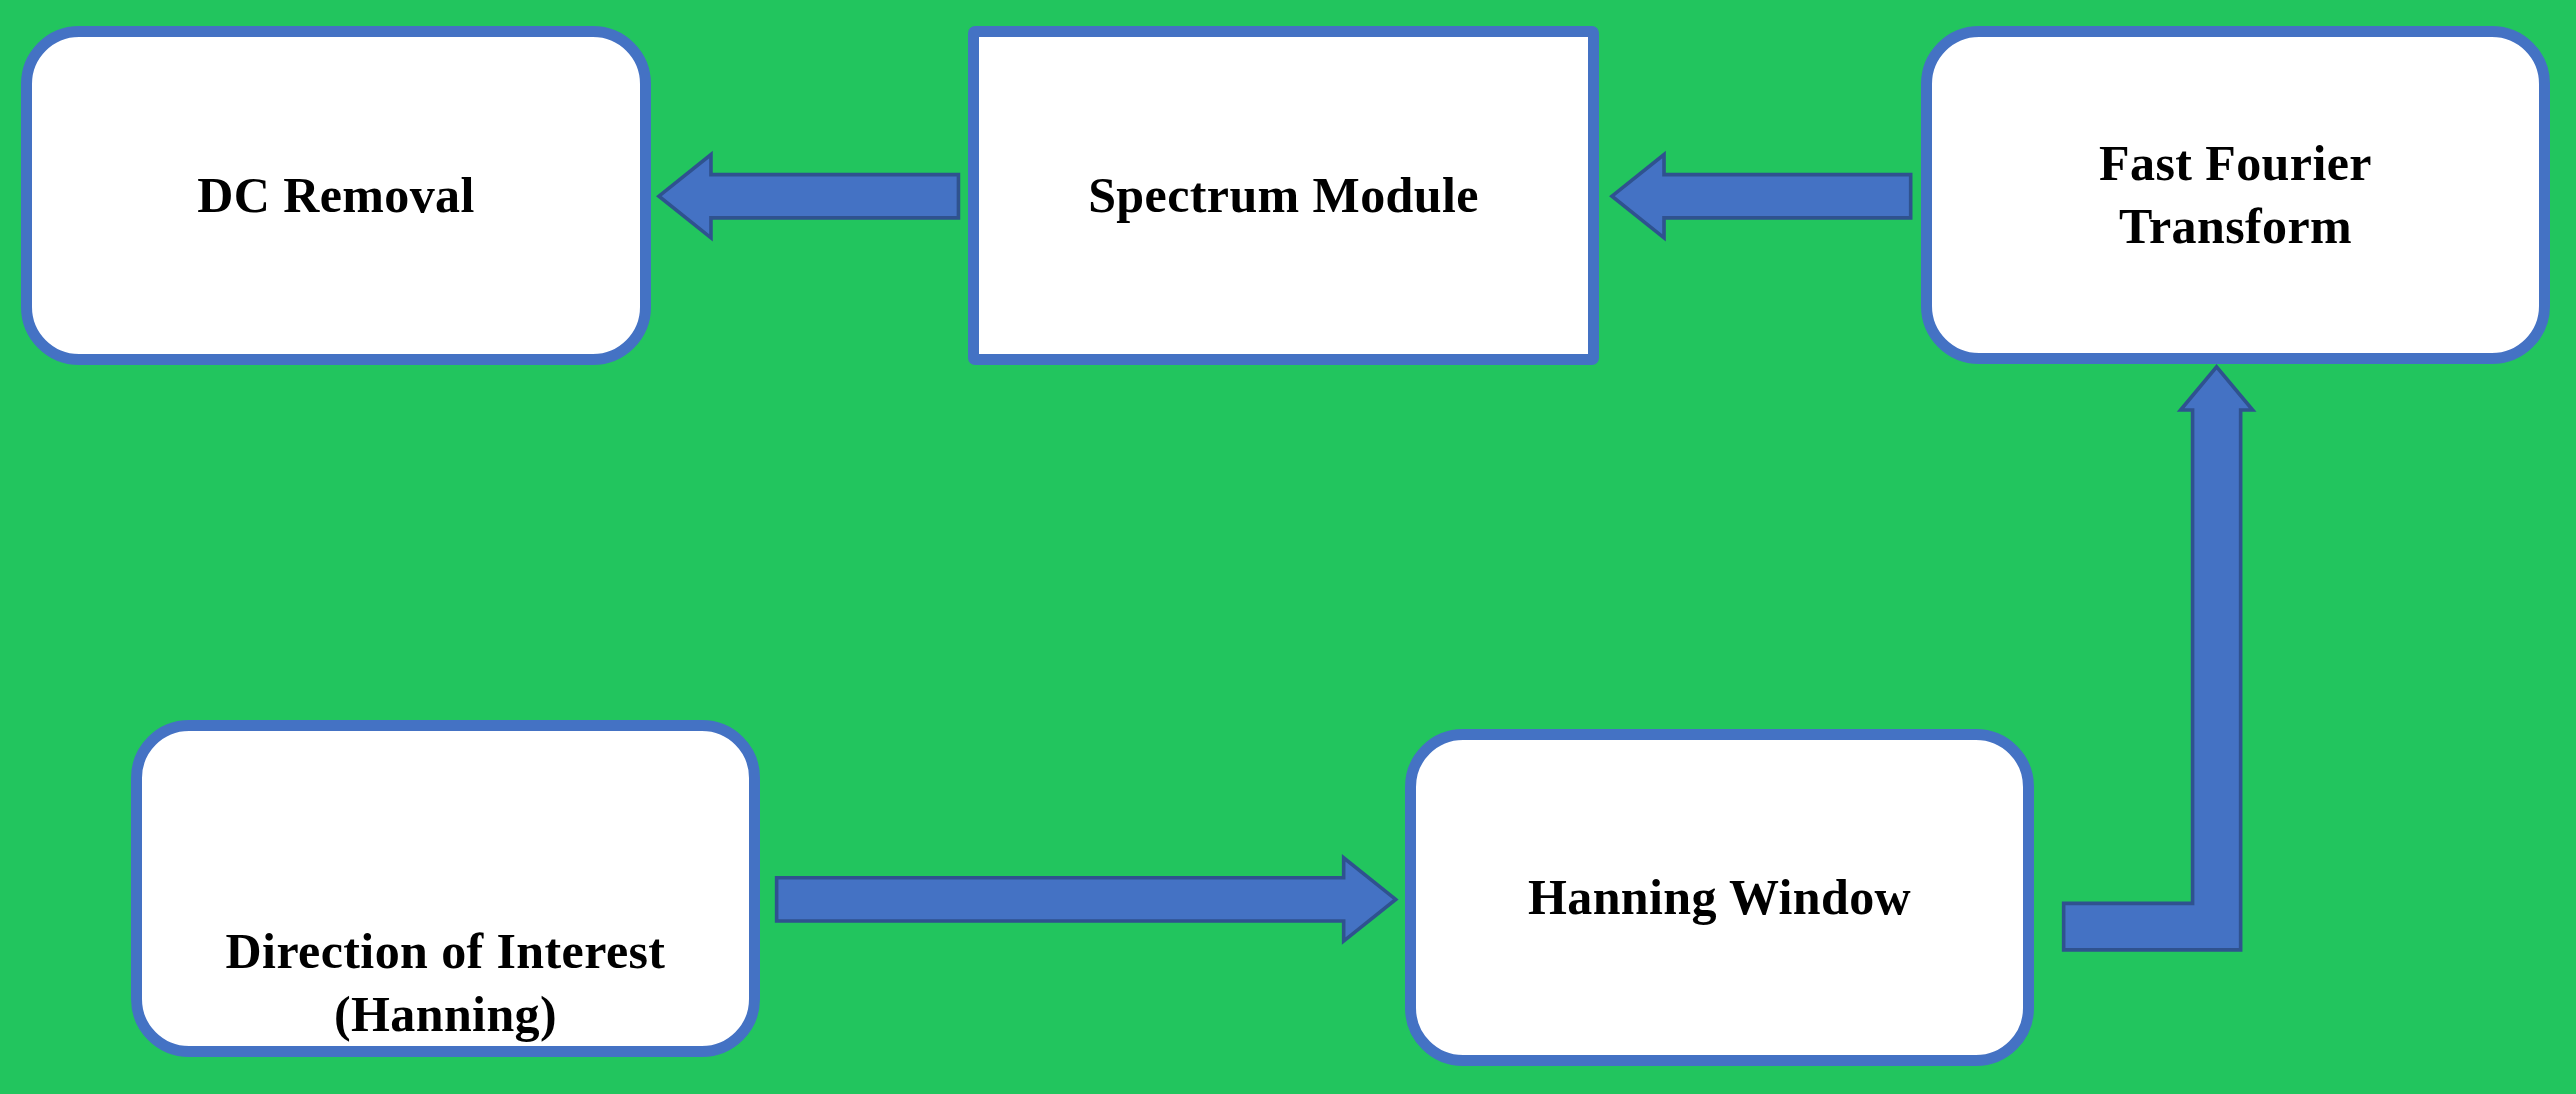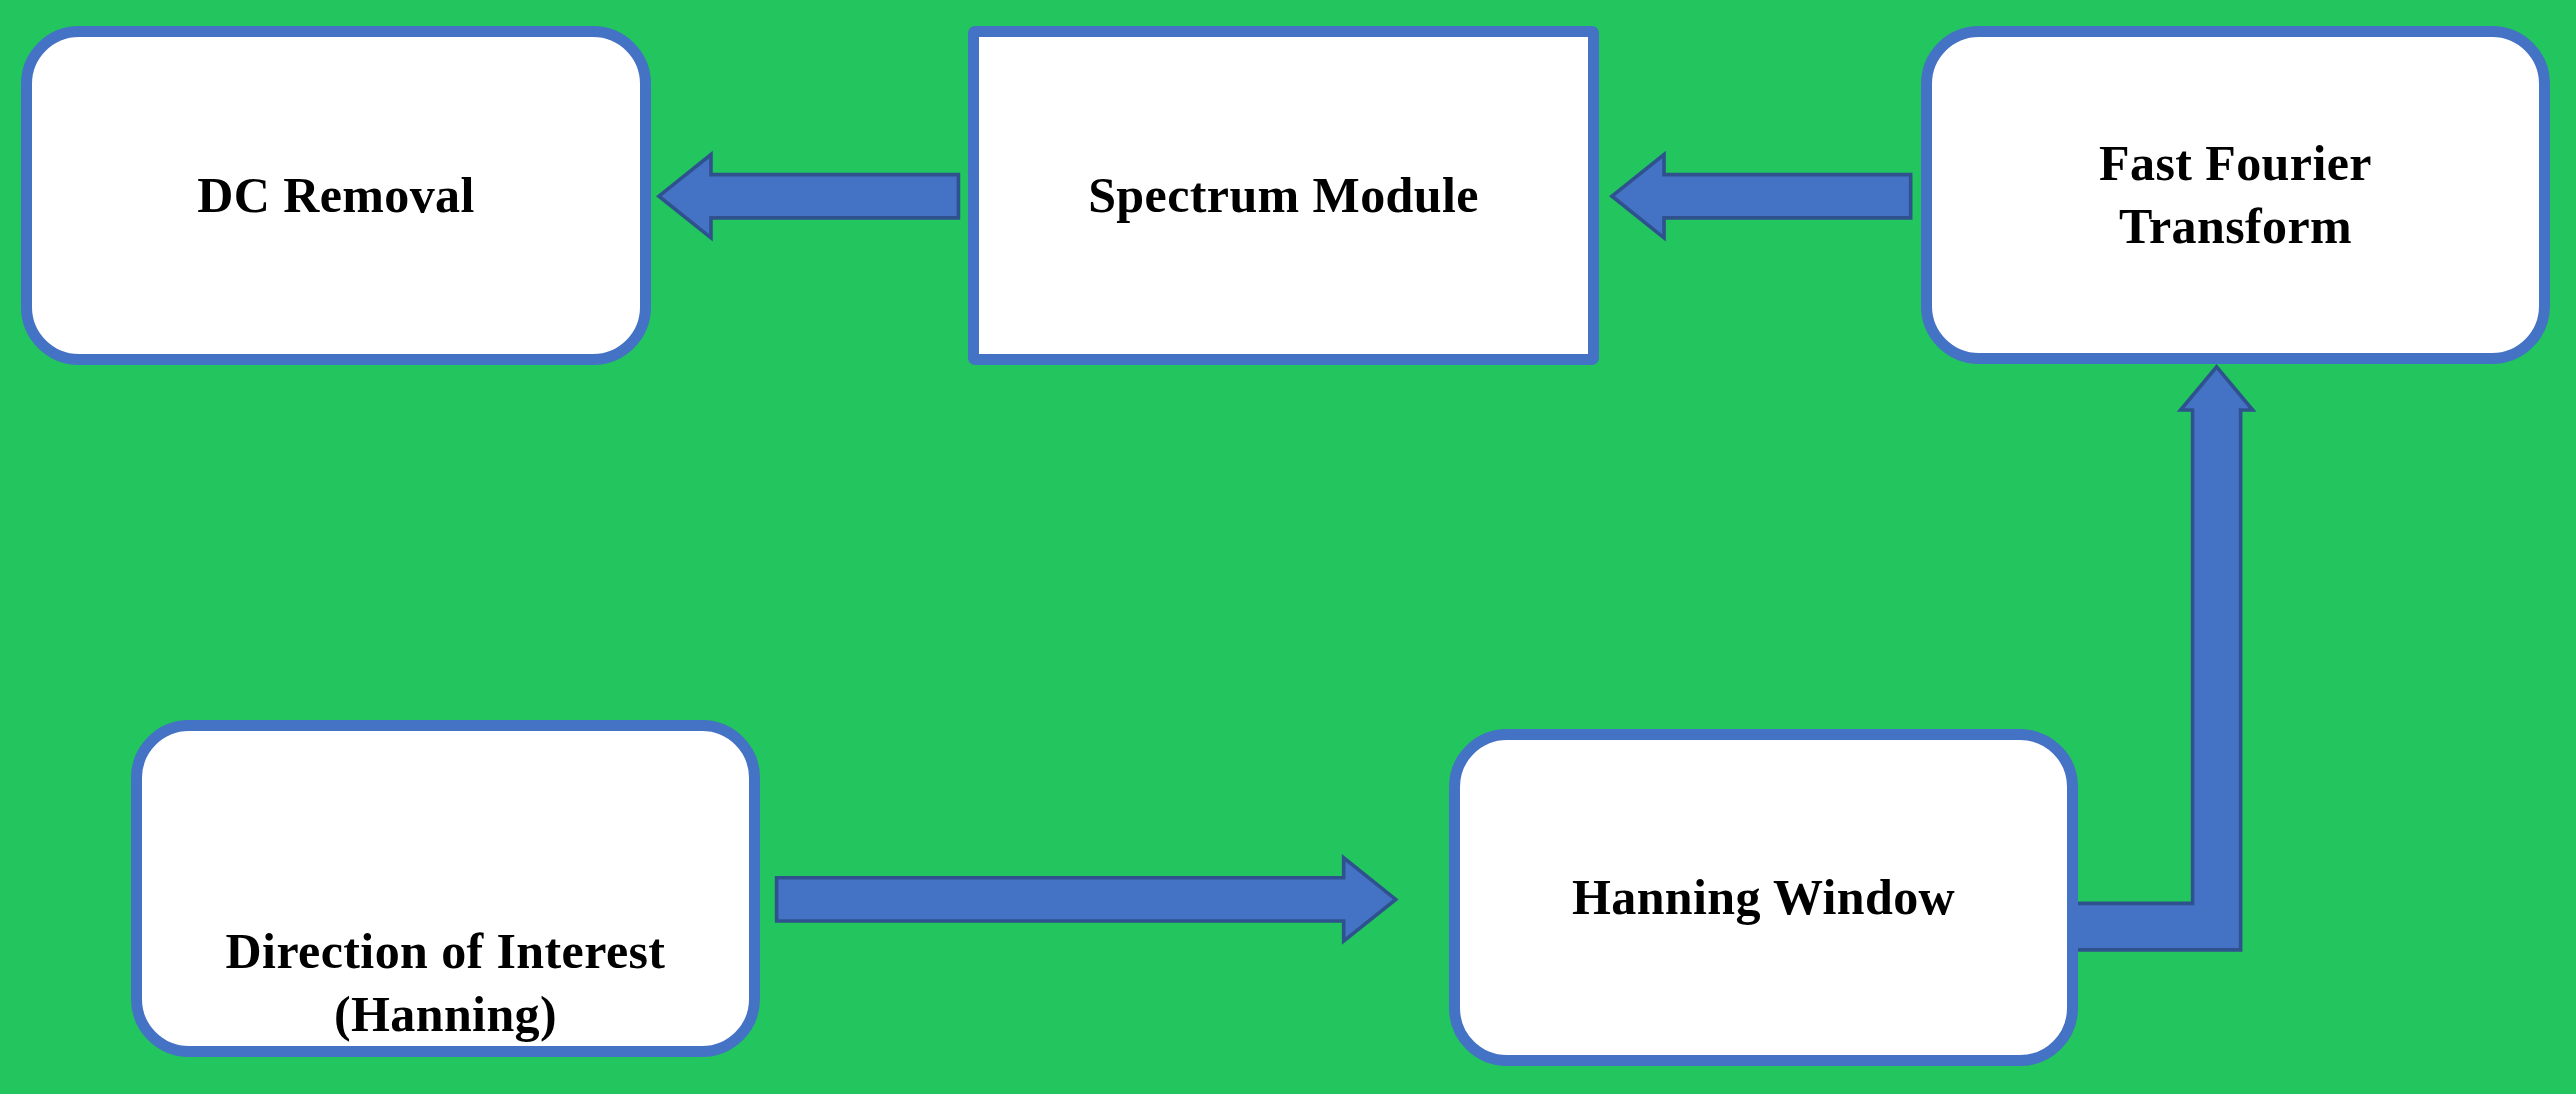--- a/index.html
+++ b/index.html
@@ -40,21 +40,21 @@
     line-height: 1.26;
     color: #000000;
     letter-spacing: 0.4px;
   }
   .label .line { display: block; }
   
   .node-dc        { left: 21px;   top: 26.4px;  width: 630px; height: 339px; }
   .node-spectrum  { left: 968px; top: 26.4px;  width: 631px; height: 339px; border-radius: 7px; }
   .node-fft       { left: 1921px; top: 26.4px;  width: 629px; height: 338px; }
   .node-direction { left: 131px;  top: 720px; width: 629px; height: 337px; align-items: flex-end; }
-  .node-hanning   { left: 1405px; top: 729px; width: 629px; height: 337px; margin-left: 44px; }
+  .node-hanning   { left: 1405px; top: 729px; width: 629px; height: 337px; }
 </style>
 </head>
 <body>
 
 <div class="canvas">
 
   <svg class="arrows" viewBox="0 0 3215 1366" xmlns="http://www.w3.org/2000/svg">
 
     <polygon class="arrow" points="1196,218 887,218 887,193 822,245 887,297 887,272 1196,272" fill="#4472C4"></polygon>
 

